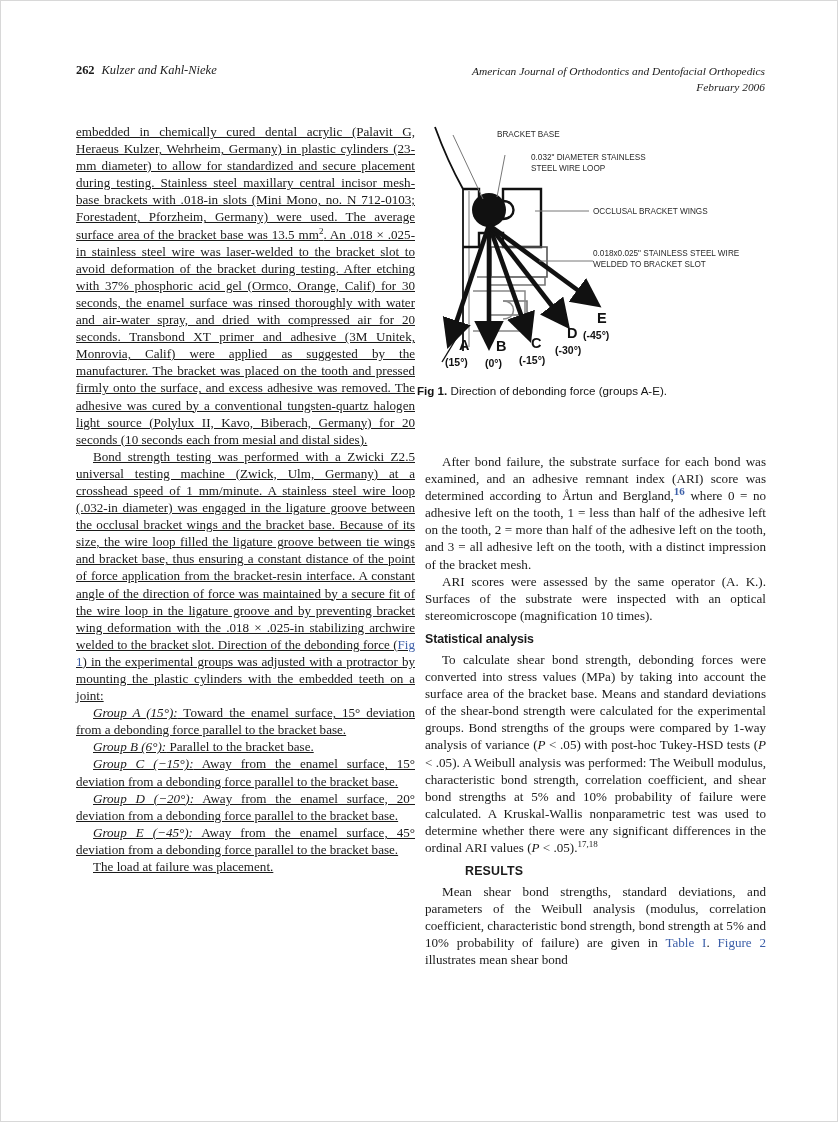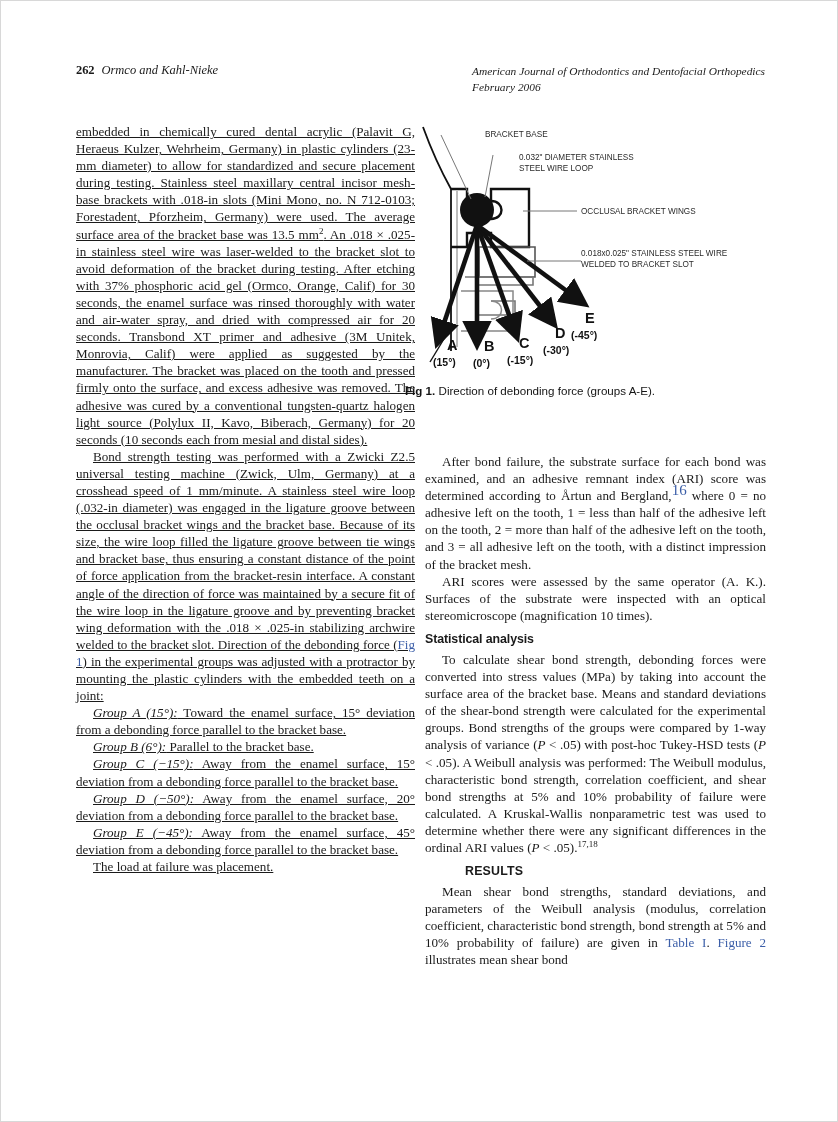--- a/index.html
+++ b/index.html
@@ -41,21 +41,21 @@
     letter-spacing: -0.1px;
   }
   .runhead-authors {
     font-style: italic;
     margin-left: 7px;
   }
   .runhead-right {
     position: absolute;
     right: 0;
     top: 0;
-    text-align: left;
+    text-align: right;
     font-style: italic;
     font-size: 11.4px;
     line-height: 16px;
   }
 
   
   .col {
     position: absolute;
     top: 122px;
     width: 339px;
@@ -70,44 +70,45 @@
 
   .col p {
     margin: 0;
     text-indent: 17px;
   }
   .col p.noindent { text-indent: 0; }
 
   .grp { font-style: italic; }
   .ref-link { color: #3b5ea8; }
   sup.ref-link {
-    font-size: 15px;
+    font-size: 11px;
     vertical-align: super;
     line-height: 0;
+    font-weight: bold;
   }
   sup.plain {
     font-size: 9px;
     vertical-align: super;
     line-height: 0;
   }
 
   h2.sec-head {
     font-family: "Liberation Sans", sans-serif;
     font-size: 12.4px;
     font-weight: bold;
     margin: 7px 0 4px 0;
     line-height: 16px;
     letter-spacing: -0.1px;
   }
   h2.sec-head.caps { letter-spacing: 0.2px; padding-left: 40px; }
 
   
   .figure-block {
     position: absolute;
-    left: 404px;
+    left: 416px;
     top: 118px;
     width: 341px;
   }
   .figure-art {
     position: relative;
     width: 341px;
     height: 258px;
   }
   .figure-art svg { display: block; }
   .fig-caption {
@@ -119,41 +120,41 @@
   }
   .fig-caption .fig-num { font-weight: bold; }
 </style>
 </head>
 <body>
 
 <div class="page">
 
   <div class="runhead">
     <div class="runhead-left">
-      <span class="runhead-pageno">262</span><span class="runhead-authors">Ormco and Kahl-Nieke</span>
+      <span class="runhead-pageno">262</span><span class="runhead-authors">Kulzer and Kahl-Nieke</span>
     </div>
     <div class="runhead-right">
       <div>American Journal of Orthodontics and Dentofacial Orthopedics</div>
       <div>February 2006</div>
     </div>
   </div>
 
   <div class="col col-left">
 
     <p class="noindent"><span>embedded in chemically cured dental acrylic (Palavit G, Heraeus Kulzer, Wehrheim, Germany) in plastic cylinders (23-mm diameter) to allow for standardized and secure placement during testing. Stainless steel maxillary central incisor mesh-base brackets with .018-in slots (Mini Mono, no. N 712-0103; Forestadent, Pforzheim, Germany) were used. The average surface area of the bracket base was 13.5 mm</span><sup class="plain">2</sup><span>. An .018 × .025-in stainless steel wire was laser-welded to the bracket slot to avoid deformation of the bracket during testing. After etching with 37% phosphoric acid gel (Ormco, Orange, Calif) for 30 seconds, the enamel surface was rinsed thoroughly with water and air-water spray, and dried with compressed air for 20 seconds. Transbond XT primer and adhesive (3M Unitek, Monrovia, Calif) were applied as suggested by the manufacturer. The bracket was placed on the tooth and pressed firmly onto the surface, and excess adhesive was removed. The adhesive was cured by a conventional tungsten-quartz halogen light source (Polylux II, Kavo, Biberach, Germany) for 20 seconds (10 seconds each from mesial and distal sides).</span></p>
 
     <p><span>Bond strength testing was performed with a Zwicki Z2.5 universal testing machine (Zwick, Ulm, Germany) at a crosshead speed of 1 mm/minute. A stainless steel wire loop (.032-in diameter) was engaged in the ligature groove between the occlusal bracket wings and the bracket base. Because of its size, the wire loop filled the ligature groove between tie wings and bracket base, thus ensuring a constant distance of the point of force application from the bracket-resin interface. A constant angle of the direction of force was maintained by a secure fit of the wire loop in the ligature groove and by preventing bracket wing deformation with the .018 × .025-in stabilizing archwire welded to the bracket slot. Direction of the debonding force (</span><span class="ref-link">Fig 1</span><span>) in the experimental groups was adjusted with a protractor by mounting the plastic cylinders with the embedded teeth on a joint:</span></p>
 
     <p><span class="grp">Group A (15°):</span><span> Toward the enamel surface, 15° deviation from a debonding force parallel to the bracket base.</span></p>
 
     <p><span class="grp">Group B (6°):</span><span> Parallel to the bracket base.</span></p>
 
     <p><span class="grp">Group C (−15°):</span><span> Away from the enamel surface, 15° deviation from a debonding force parallel to the bracket base.</span></p>
 
-    <p><span class="grp">Group D (−50°):</span><span> Away from the enamel surface, 20° deviation from a debonding force parallel to the bracket base.</span></p>
+    <p><span class="grp">Group D (−20°):</span><span> Away from the enamel surface, 20° deviation from a debonding force parallel to the bracket base.</span></p>
 
     <p><span class="grp">Group E (−45°):</span><span> Away from the enamel surface, 45° deviation from a debonding force parallel to the bracket base.</span></p>
 
     <p>The load at failure was placement.</p>
   </div>
 
   <div class="figure-block">
     <div class="figure-art">
       <svg width="341" height="258" viewBox="0 0 341 258" xmlns="http://www.w3.org/2000/svg">
         <defs>

